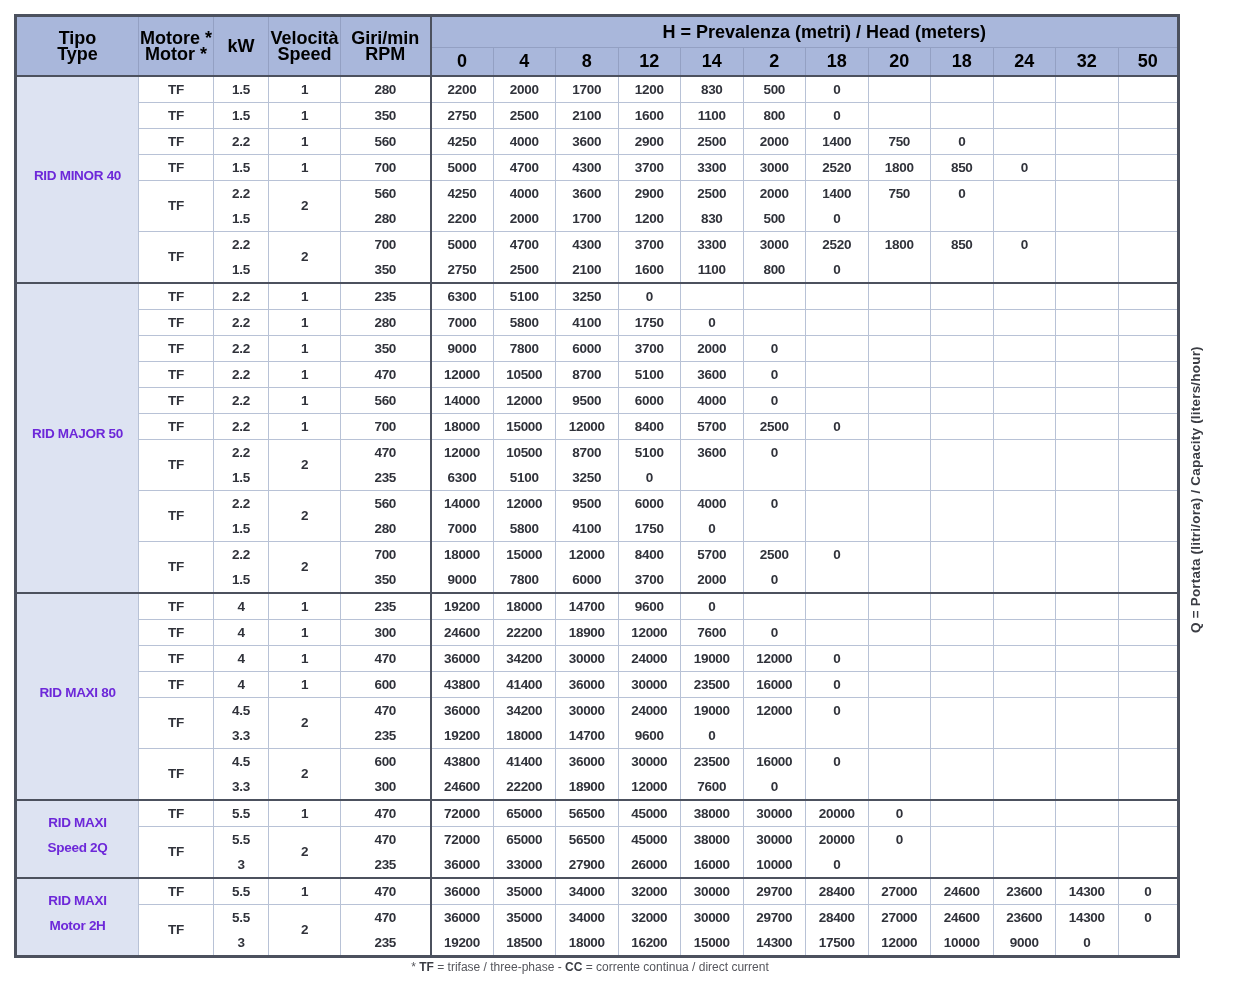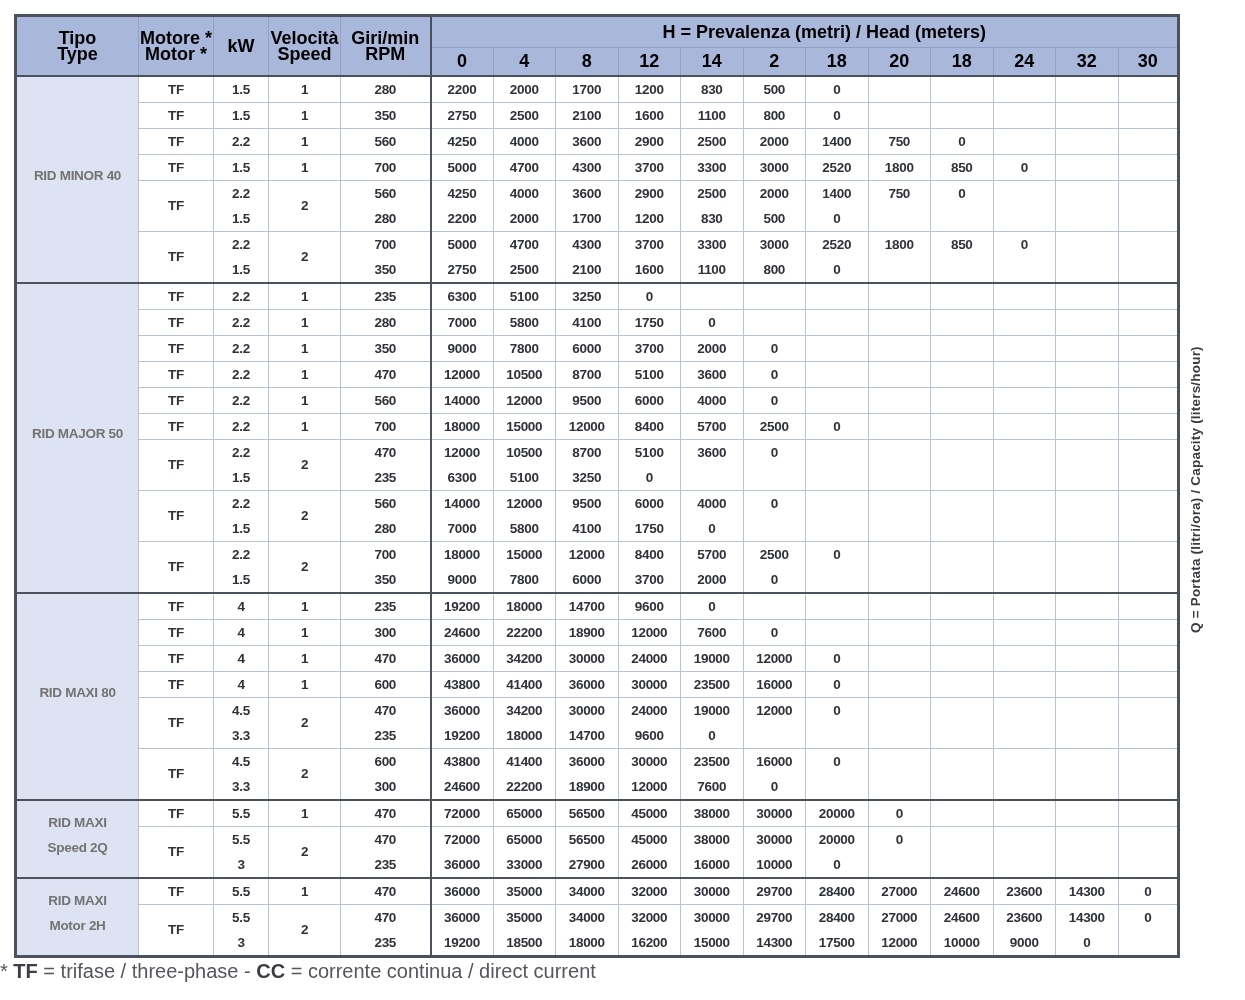--- a/index.html
+++ b/index.html
@@ -33,33 +33,33 @@
   }
   thead tr.hr1{height:32px;}
   thead tr.hr2{height:28px;}
   thead th .hl{line-height:16px;}
   th.htitle{border-left:2px solid var(--heavy);padding-left:40px;}
   th.hfirst, td.hfirst{border-left:2px solid var(--heavy);}
   thead tr.hr2 th{border-bottom:2px solid var(--heavy);}
   tbody tr.secstart td{border-top:2px solid var(--heavy);}
   td.tipo{
     background:var(--tipo_bg);
-    font-size:14.5px;color:#737373;letter-spacing:-0.2px;
+    font-size:14.5px;color:#6d28d9;letter-spacing:-0.2px;
   }
   td.tipo div{line-height:18px;}
   .ln{height:25px;line-height:25px;font-size:13.5px;letter-spacing:-0.3px;}
   .side-label{
     position:absolute;left:1188px;top:40px;width:34px;height:900px;
     writing-mode:vertical-rl;transform:rotate(180deg);
     text-align:center;font-weight:bold;font-size:13.5px;color:#3b3d44;
     letter-spacing:0.2px;
   }
   .footnote{
-    position:absolute;left:0;top:960px;width:1180px;
-    font-size:20px;color:#55565c;font-weight:normal;
+    position:absolute;left:0;top:960px;width:1180px;text-align:center;
+    font-size:12px;color:#55565c;font-weight:normal;
   }
   .footnote .b, .side-label .b{font-weight:bold;color:#3b3d44;}
 </style>
 </head>
 <body>
 
 <div class="table-wrap">
   <table>
     <colgroup>
       <col style="width:123px">
@@ -110,21 +110,21 @@
         <th>4</th>
         <th>8</th>
         <th>12</th>
         <th>14</th>
         <th>2</th>
         <th>18</th>
         <th>20</th>
         <th>18</th>
         <th>24</th>
         <th>32</th>
-        <th>30</th>
+        <th>50</th>
       </tr>
     </thead>
     <tbody>
         <tr class="single secstart">
           <td class="tipo" rowspan="6">
             <div class="ln">RID MINOR 40</div>
           </td>
           <td class="motor">
             <div class="ln">TF</div>
           </td>

